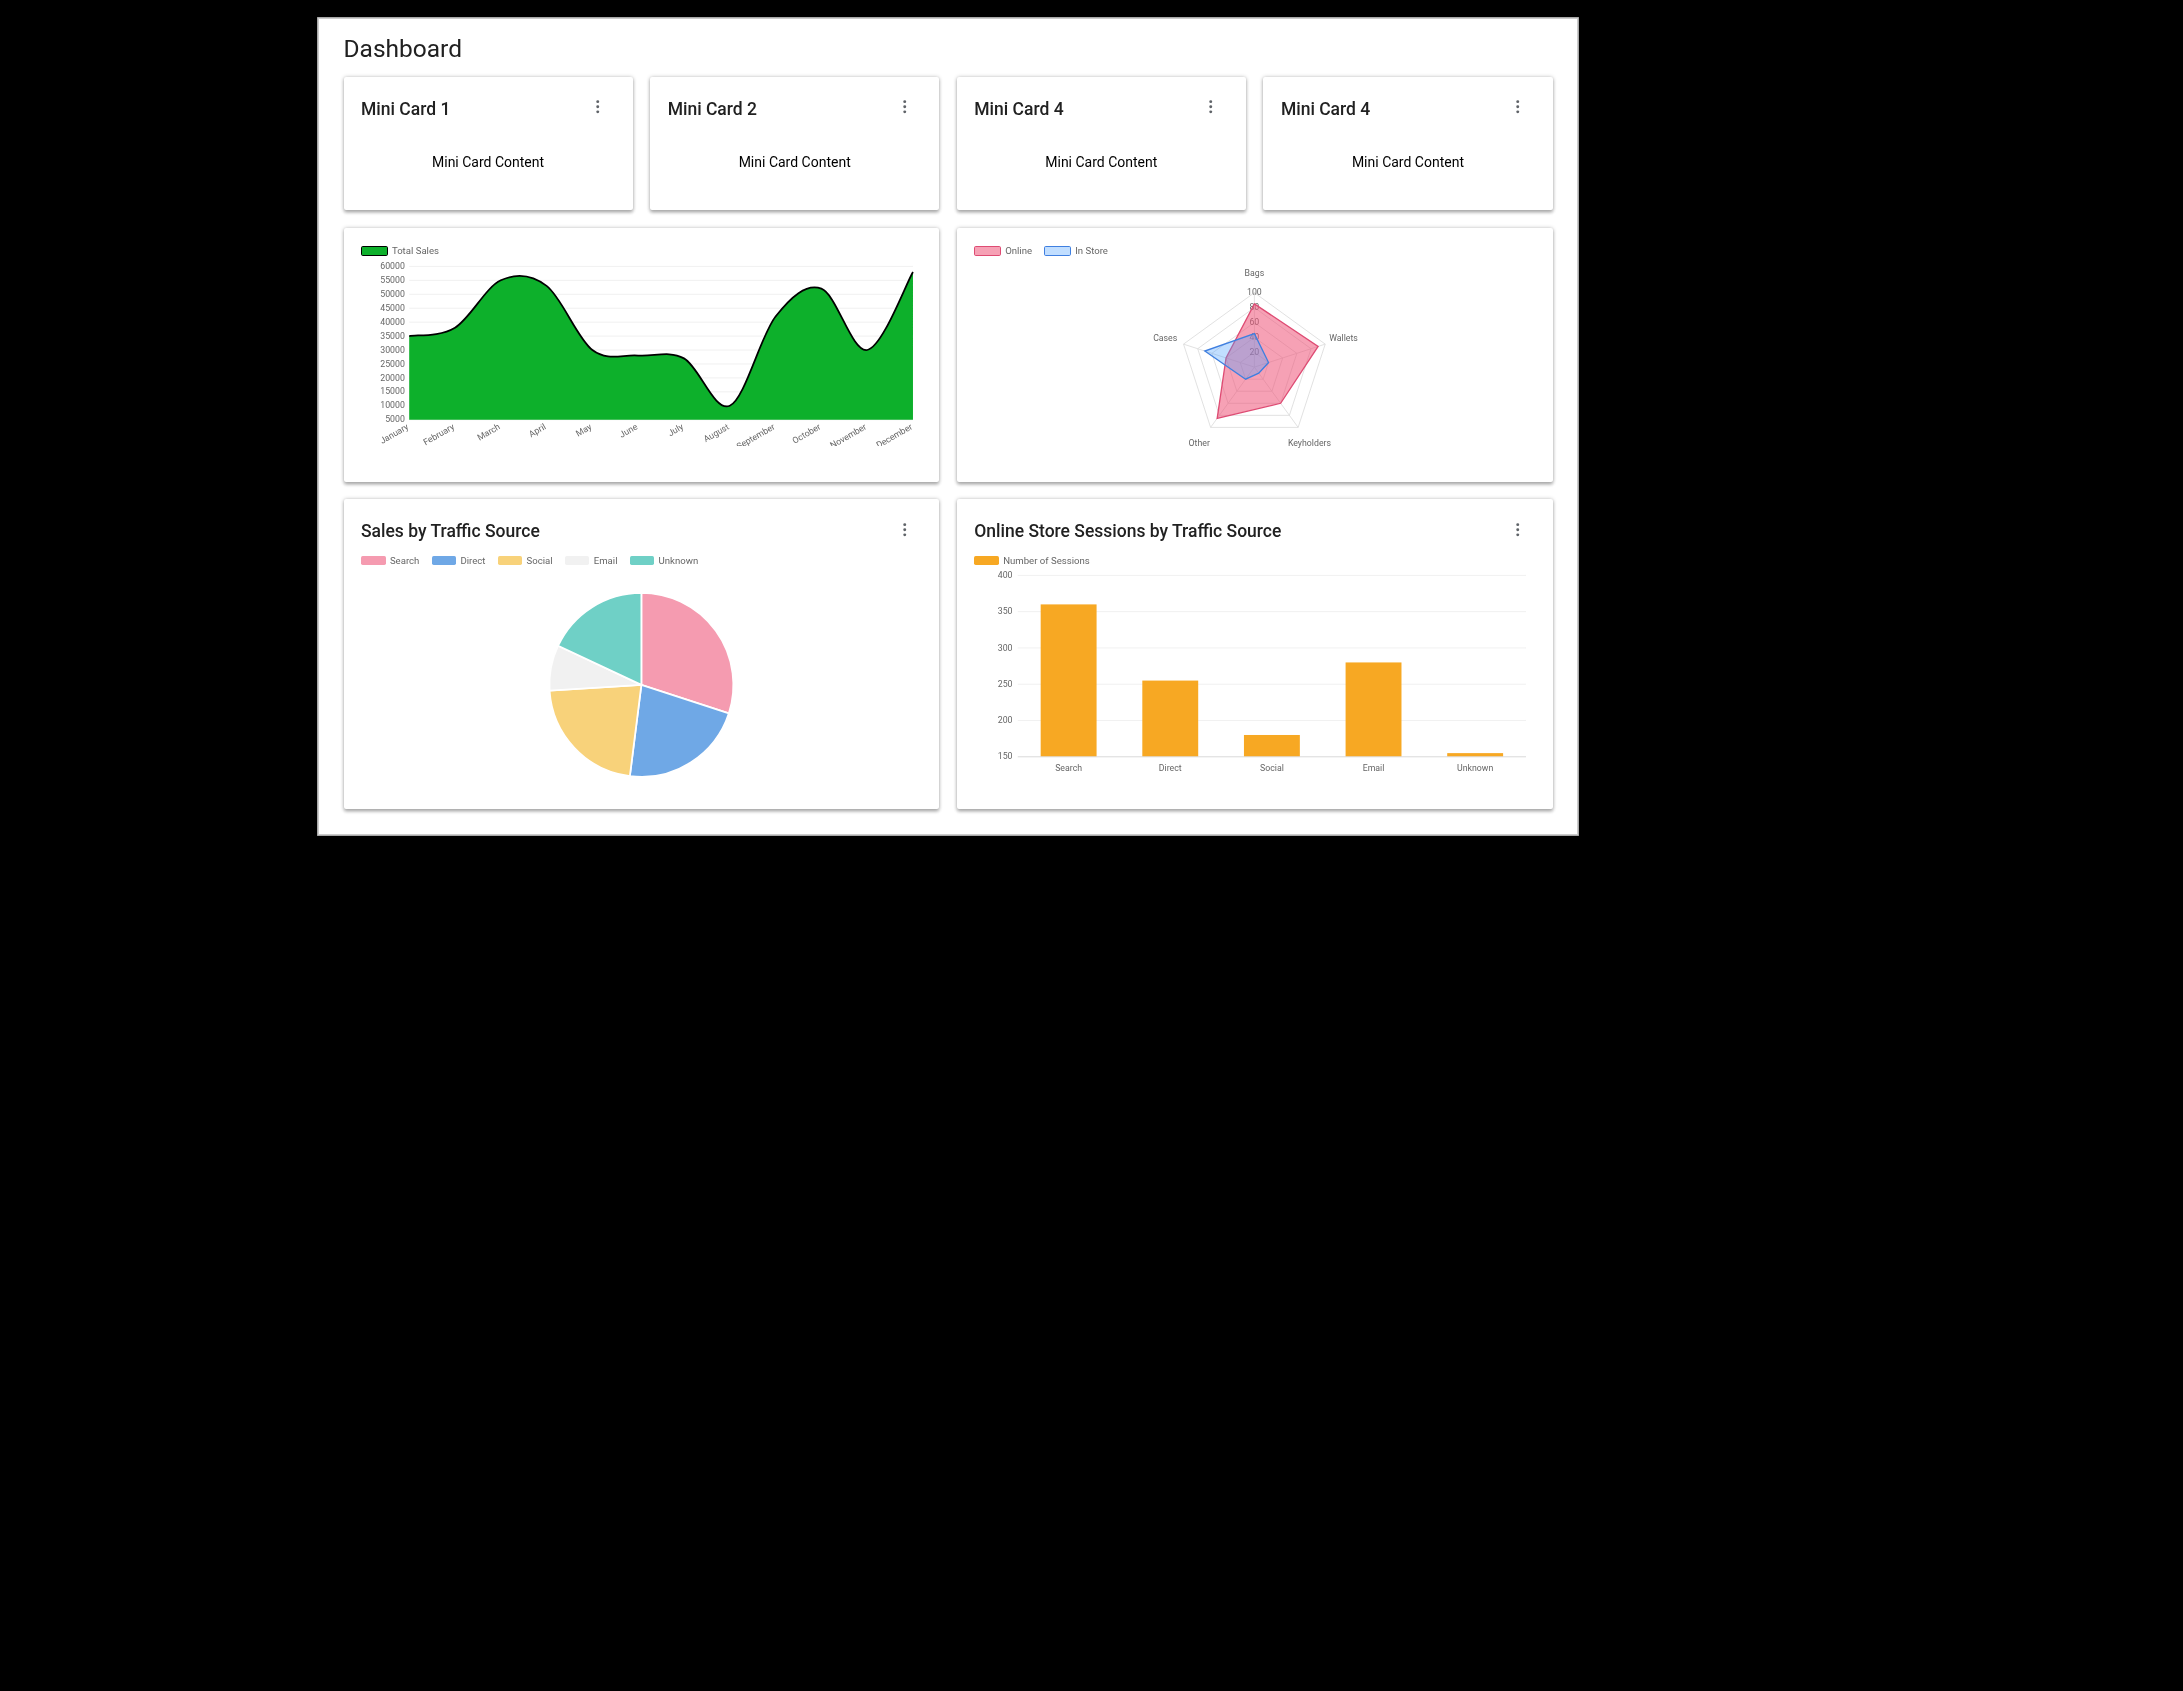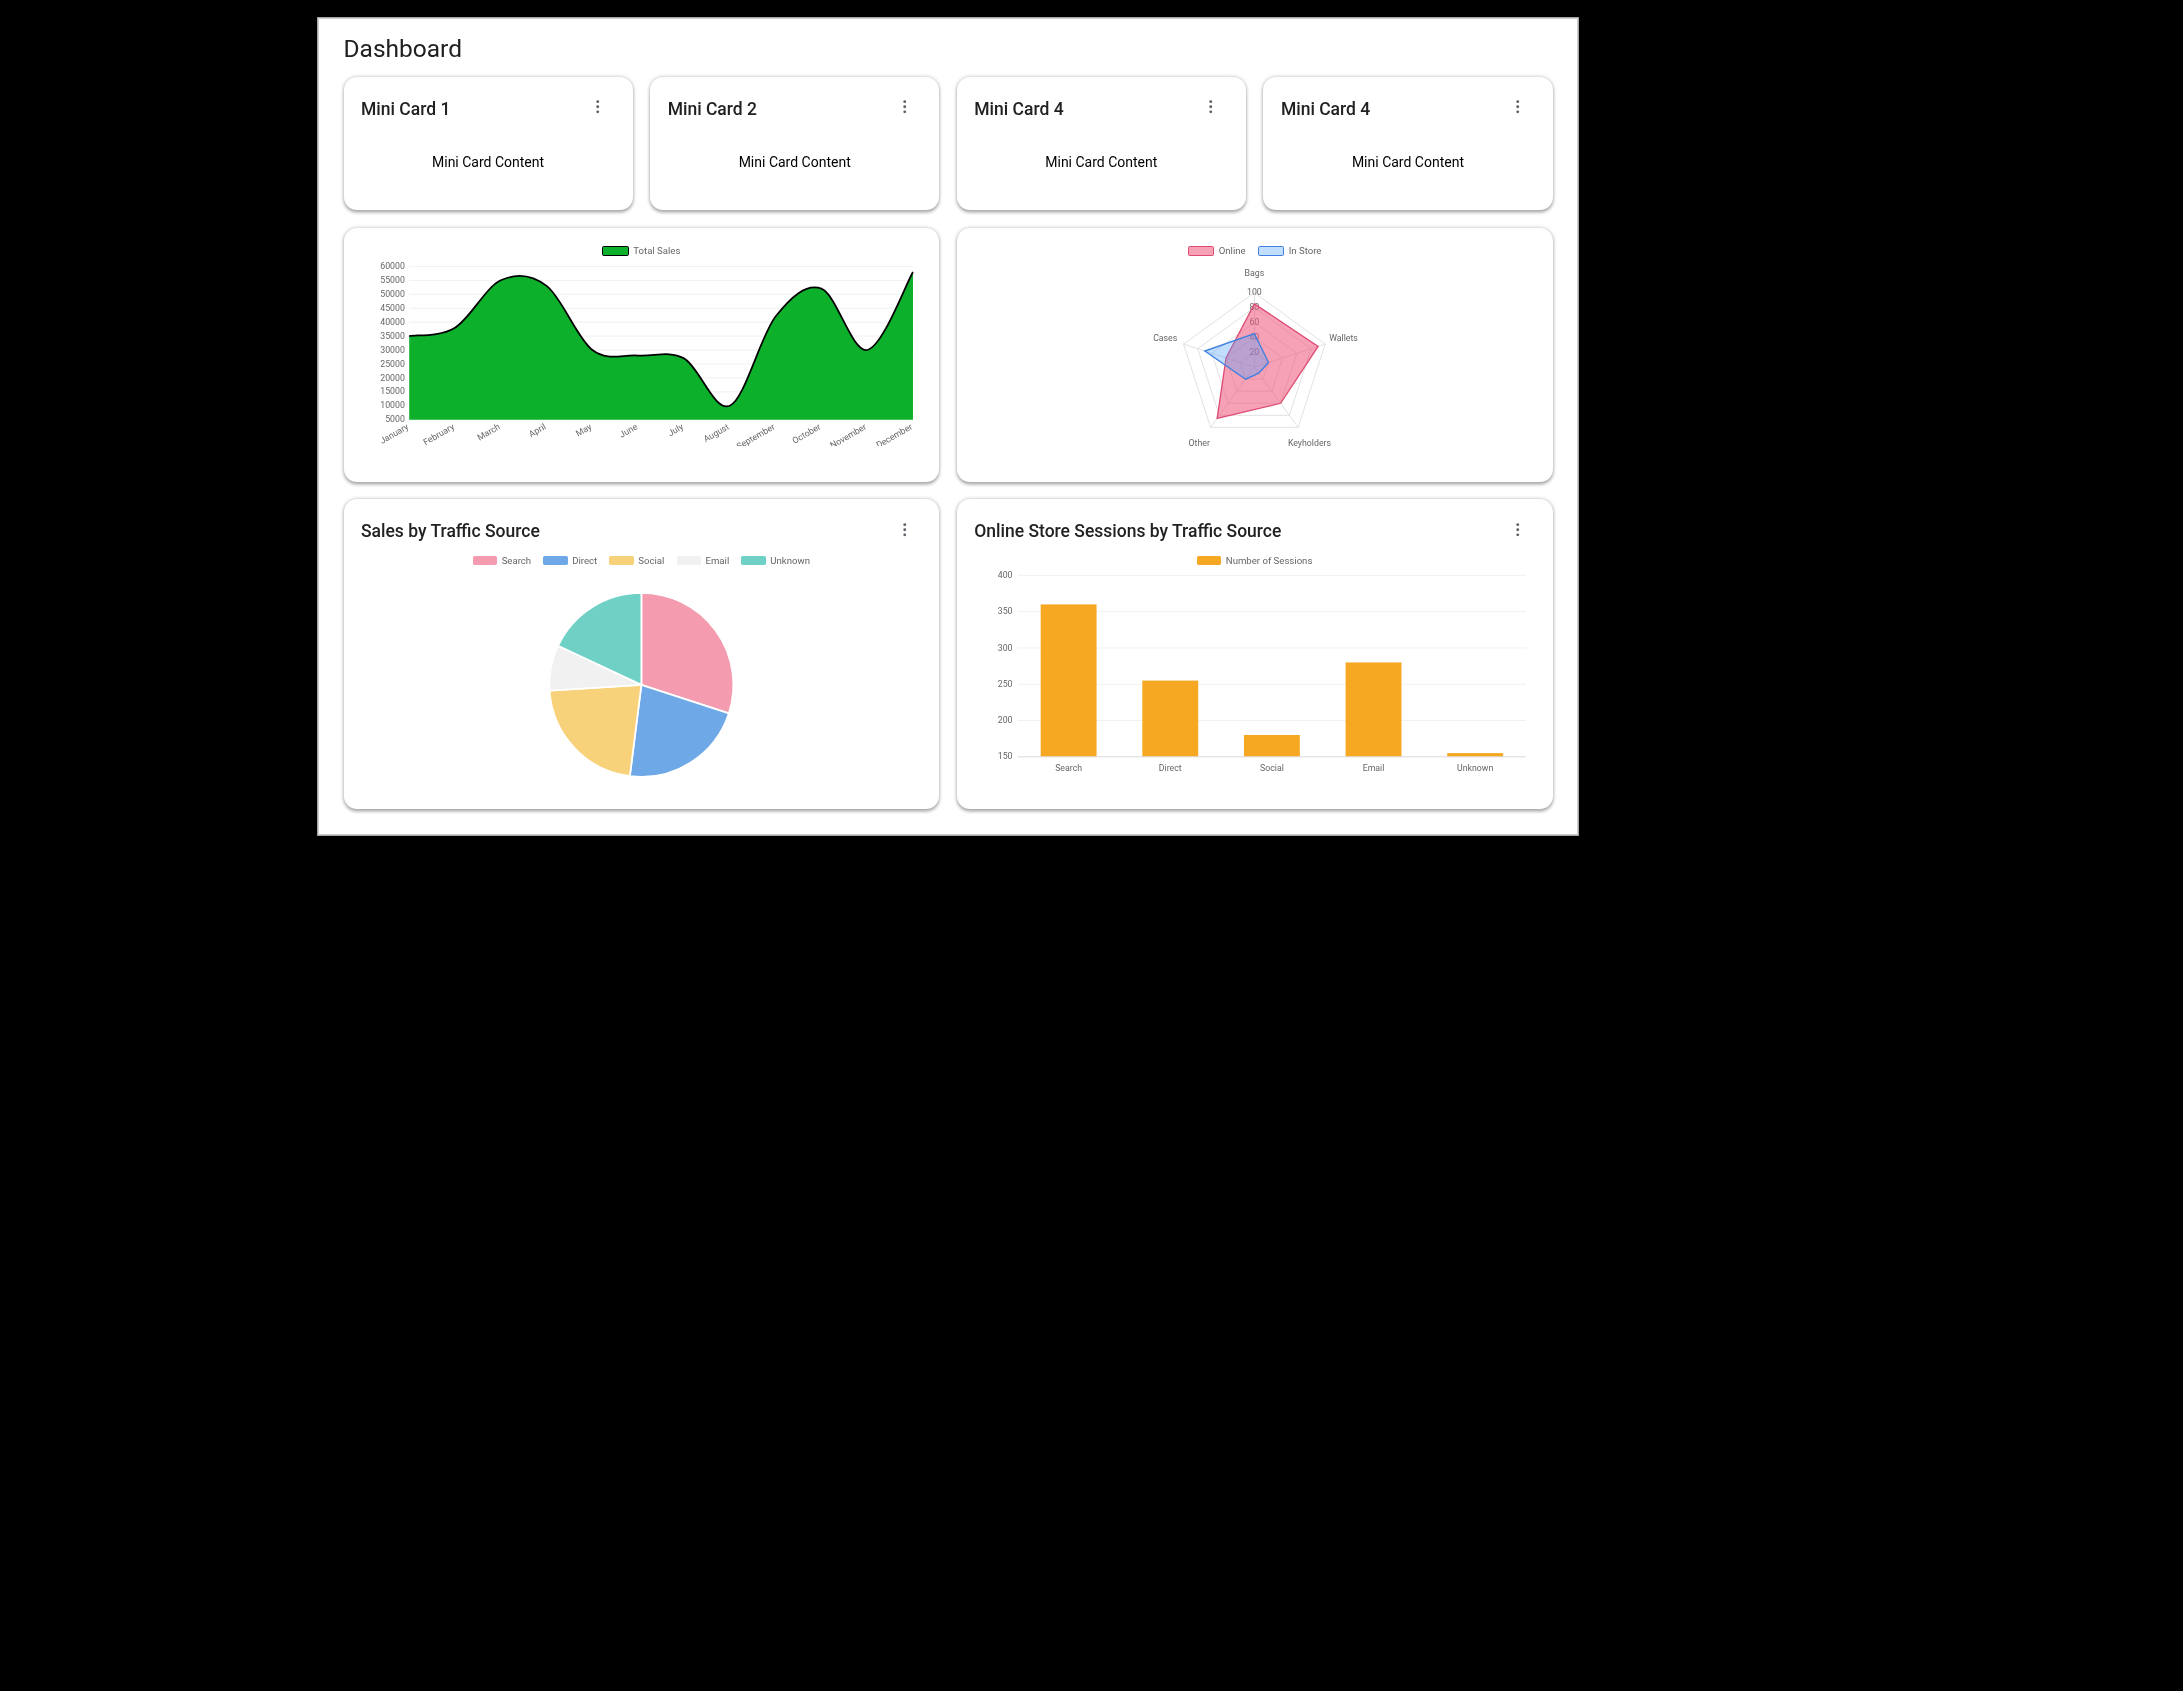--- a/index.html
+++ b/index.html
@@ -1,30 +1,30 @@
 <!DOCTYPE html>
 <html><head>
 <meta charset="utf-8">
 <style>
 html,body{margin:0;padding:0;background:#000;font-family:Roboto,"Helvetica Neue",Arial,sans-serif;font-size:12.2px;color:#212121}
 .stage{width:1896px;height:1692px;display:flex;align-items:flex-start;justify-content:center}
 .page{background:#fff;width:1258px;margin:17.5px 0;border:0.9px solid #ccc;box-shadow:0 0 0 0.9px #bbb}
 .page-inner{padding:10.5px 24.5px 24.5px 24.5px}
 h1.page-title{font-size:24.5px;font-weight:400;margin:5.2px 0 14px 0}
 .grid{display:grid;grid-template-columns:repeat(4,1fr);gap:17.5px}
-.card{background:#fff;border-radius:13px;box-shadow:0 1.7px 3.5px rgba(0,0,0,.14),0 2.6px 3.5px rgba(0,0,0,.12),0 0.9px 4.4px rgba(0,0,0,.2);padding:14px 17.5px 15.7px 17.5px;position:relative}
+.card{background:#fff;border-radius:2px;box-shadow:0 1.7px 3.5px rgba(0,0,0,.14),0 2.6px 3.5px rgba(0,0,0,.12),0 0.9px 4.4px rgba(0,0,0,.2);padding:14px 17.5px 15.7px 17.5px;position:relative}
 .card-header{display:flex;align-items:center;justify-content:space-between;margin-bottom:7px}
 .card-title{font-size:17.5px;font-weight:500;margin:0}
 .more-btn{width:35px;height:35px;border:none;background:transparent;border-radius:50%;display:flex;align-items:center;justify-content:center;cursor:pointer}
 .more-btn svg{width:17.5px;height:17.5px;fill:#5f6368}
 .mini-content{font-size:14px;text-align:center;color:#000;padding:21px 0 24.5px 0}
 .span2{grid-column:span 2}
 .span4{grid-column:span 4}
 .table-content{font-size:11.4px;text-align:center;padding:279px 0}
-.legend-row{display:flex;justify-content:center;gap:12.2px;margin:3.5px 0 5.2px 0;flex-wrap:wrap}
+.legend-row{display:flex;gap:12.2px;margin:3.5px 0 5.2px 0;flex-wrap:wrap}
 .legend-item{display:flex;align-items:center;font-size:9.6px;color:#666}
 .legend-sw{width:24.5px;height:8.7px;border-radius:1.7px;margin-right:4.4px}
 .small-tick{font-size:10px;fill:#666}
 .axis-line{stroke:#ddd;stroke-width:1}
 .grid-line{stroke:#eee;stroke-width:1}
 </style>
 </head>
 <body>
 
 <div class="stage">

